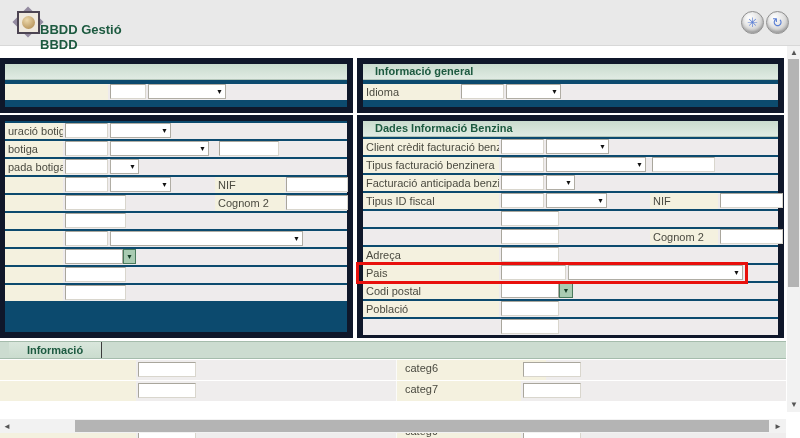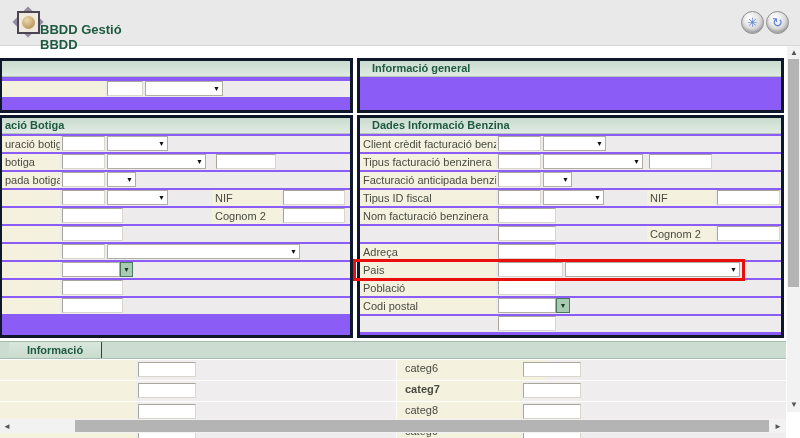--- a/index.html
+++ b/index.html
@@ -14,21 +14,21 @@
   .logo-square{position:absolute;left:4px;top:4px;width:19px;height:19px;background:#efe9de;border:2px solid #4c4452;}
   .logo-circle{position:absolute;left:9px;top:9px;width:13px;height:13px;border-radius:50%;
                background:radial-gradient(circle at 38% 32%,#ecd8ac,#a98245);}
   .app-title{position:absolute;left:40px;top:7px;font-size:13px;line-height:15px;font-weight:bold;color:#1d5a40;margin-top:15px;}
   .nav-btn{position:absolute;top:11px;width:23px;height:23px;border-radius:50%;
            background:radial-gradient(circle at 35% 28%,#ffffff 0%,#dcdcdc 55%,#b6b6b6 100%);
            border:1px solid #8f8f8f;box-shadow:inset 0 -2px 3px rgba(0,0,0,.25);
            color:#5b7fd4;font-size:13px;text-align:center;line-height:22px;cursor:pointer;padding:0;}
 
   
-  .panel{position:absolute;box-sizing:border-box;border:3px solid #0f172a;background:#8b5cf6;}
+  .panel{position:absolute;box-sizing:border-box;border:6px solid #0f172a;background:#0c4a6e;}
   .panel-hdr{height:14px;background:linear-gradient(#c9dbce,#e0ebe3);border-bottom:1px solid #b4c6ba;
              color:#1d5a40;font-weight:bold;padding:1px 0 0 12px;white-space:nowrap;overflow:hidden;}
   .pbody{position:relative;}
   .frow{position:relative;height:16px;margin-top:2px;background:#eeebec;}
   .lbl-cell{position:absolute;left:0;top:0;bottom:0;background:#f4f1df;overflow:hidden;}
   .lbl-cell2{position:absolute;top:0;bottom:0;background:#f4f1df;overflow:hidden;}
   .lbl-txt{display:block;padding:2px 0 0 3px;white-space:nowrap;color:#4a4a40;}
   .inp{position:absolute;top:0;height:15px;box-sizing:border-box;background:#fff;
        border:1px solid;border-color:#a9a69c #d9d6cd #d9d6cd #a9a69c;padding:0 2px;font:inherit;}
   .sel{position:absolute;top:0;height:15px;box-sizing:border-box;background:#fff;border:1px solid #b0ada4;cursor:pointer;}
@@ -88,24 +88,34 @@
         <input class="inp" style="left: 105px; width: 36px;">
         <div class="sel" style="left:143px;width:78px;">
           <span class="arr">▼</span>
         </div>
       </div>
     </div>
   </div>
 
   <div class="panel" style="left:357px;top:58px;width:427px;height:55px;">
     <div class="panel-hdr">Informació general</div>
+    <div class="pbody">
+      <div class="frow" style="margin-top:4px;">
+        <div class="lbl-cell" style="width:97px;">
+          <span class="lbl-txt">Idioma</span>
+        </div>
+        <input class="inp" style="left: 98px; width: 43px;">
+        <div class="sel" style="left:143px;width:55px;">
+          <span class="arr">▼</span>
+        </div>
+      </div>
+    </div>
   </div>
 
   <div class="panel" style="left:-1px;top:115px;width:354px;height:223px;">
-    <div class="panel-hdr" style="padding-left:3px;">ació Botiga</div>
     <div class="pbody">
       <div class="frow">
         <div class="lbl-cell" style="width:58px;">
           <span class="lbl-txt">uració botiga</span>
         </div>
         <input class="inp" style="left: 60px; width: 43px;">
         <div class="sel" style="left:105px;width:61px;">
           <span class="arr">▼</span>
         </div>
       </div>
@@ -214,23 +224,20 @@
         <input class="inp" style="left: 138px; width: 43px;">
         <div class="sel" style="left:183px;width:61px;">
           <span class="arr">▼</span>
         </div>
         <div class="lbl-cell2" style="left:287px;width:68px;">
           <span class="lbl-txt">NIF</span>
         </div>
         <input class="inp" style="left: 357px; width: 63px;">
       </div>
       <div class="frow">
-        <div class="lbl-cell" style="width:136px;">
-          <span class="lbl-txt">Nom facturació benzinera</span>
-        </div>
         <input class="inp" style="left: 138px; width: 58px;">
       </div>
       <div class="frow">
         <input class="inp" style="left: 138px; width: 58px;">
         <div class="lbl-cell2" style="left:287px;width:68px;">
           <span class="lbl-txt">Cognom 2</span>
         </div>
         <input class="inp" style="left: 357px; width: 63px;">
       </div>
       <div class="frow">
@@ -241,35 +248,35 @@
       </div>
       <div class="frow">
         <div class="lbl-cell" style="width:136px;">
           <span class="lbl-txt">Pais</span>
         </div>
         <input class="inp" style="left: 138px; width: 65px;">
         <div class="sel" style="left:205px;width:175px;">
           <span class="arr">▼</span>
         </div>
         <div class="red-box"></div>
-      </div>
-      <div class="frow">
-        <div class="lbl-cell" style="width:136px;">
-          <span class="lbl-txt">Població</span>
-        </div>
-        <input class="inp" style="left: 138px; width: 58px;">
       </div>
       <div class="frow">
         <div class="lbl-cell" style="width:136px;">
           <span class="lbl-txt">Codi postal</span>
         </div>
         <div class="sel" style="left:138px;width:58px;"></div>
         <div class="grn" style="left:196px;width:14px;">
           <span>▼</span>
         </div>
+      </div>
+      <div class="frow">
+        <div class="lbl-cell" style="width:136px;">
+          <span class="lbl-txt">Població</span>
+        </div>
+        <input class="inp" style="left: 138px; width: 58px;">
       </div>
       <div class="frow">
         <input class="inp" style="left: 138px; width: 58px;">
       </div>
     </div>
   </div>
 
   <div class="tabbar">
     <div class="tab-partial"></div>
     <div class="tab-active">Informació auxiliar</div>
@@ -281,31 +288,22 @@
     <div class="bsep"></div>
     <div class="lbl-cell2" style="left:397px;width:149px;">
       <span class="lbl-txt" style="padding-left:8px;">categ6</span>
     </div>
     <input class="inp" style="left: 523px; width: 58px; top: 2px;">
   </div>
   <div class="brow" style="top:381px;">
     <div class="lbl-cell"></div>
     <input class="inp" style="left: 138px; width: 58px; top: 2px;">
     <div class="bsep"></div>
-    <div class="lbl-cell2" style="left:397px;width:124px;font-weight:bold;">
+    <div class="lbl-cell2" style="left:397px;width:124px;">
       <span class="lbl-txt" style="padding-left:8px;">categ7</span>
-    </div>
-    <input class="inp" style="left: 523px; width: 58px; top: 2px;">
-  </div>
-  <div class="brow" style="top:402px;">
-    <div class="lbl-cell"></div>
-    <input class="inp" style="left: 138px; width: 58px; top: 2px;">
-    <div class="bsep"></div>
-    <div class="lbl-cell2" style="left:397px;width:124px;">
-      <span class="lbl-txt" style="padding-left:8px;">categ8</span>
     </div>
     <input class="inp" style="left: 523px; width: 58px; top: 2px;">
   </div>
   <div class="brow" style="top:423px;height:15px;">
     <div class="lbl-cell"></div>
     <input class="inp" style="left: 138px; width: 58px; top: 2px;">
     <div class="bsep"></div>
     <div class="lbl-cell2" style="left:397px;width:124px;">
       <span class="lbl-txt" style="padding-left:8px;">categ9</span>
     </div>

